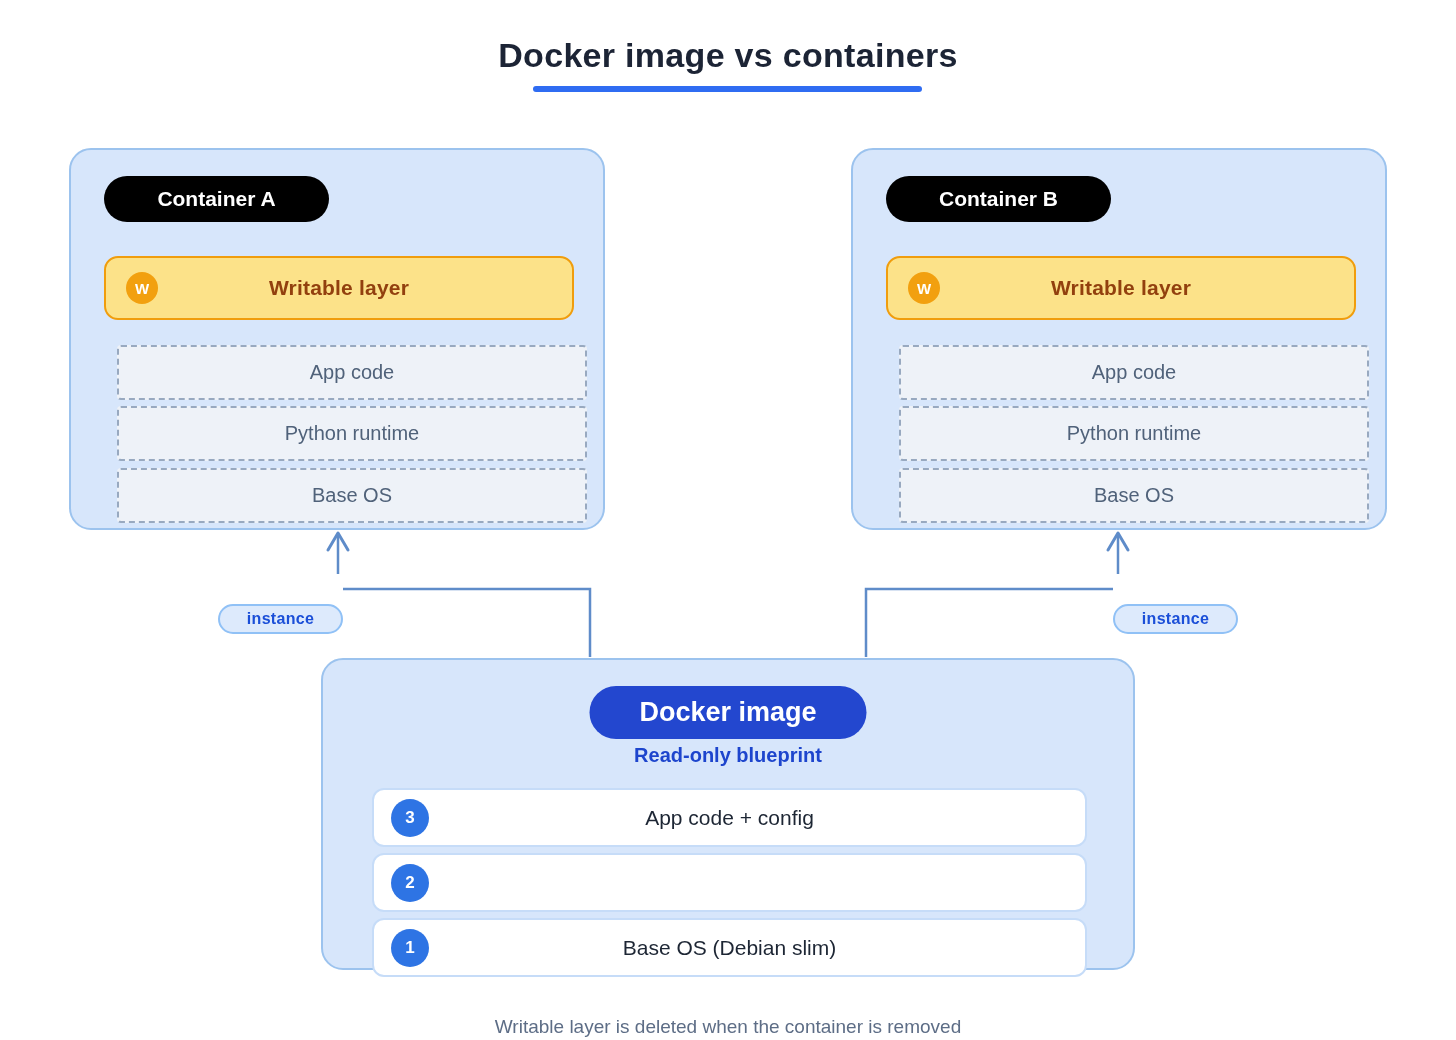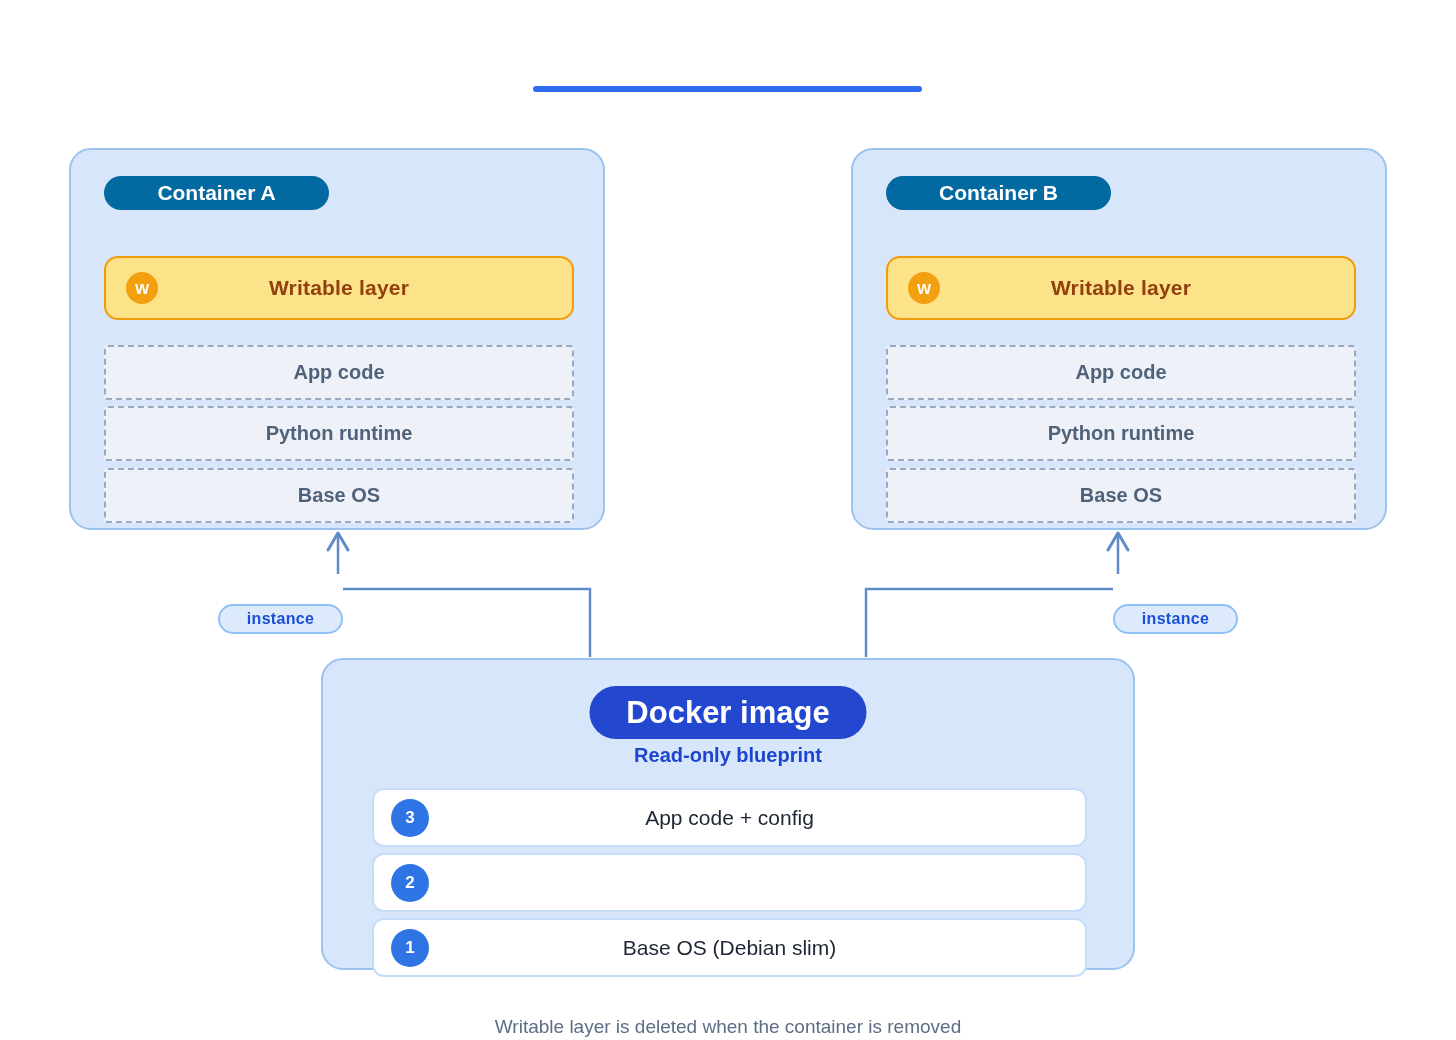--- a/index.html
+++ b/index.html
@@ -17,39 +17,39 @@
   .title-underline{
     left:533px;top:86px;width:389px;height:6px;border-radius:3px;background:#2f6cf2;
   }
 
   
   .panel{
     top:148px;width:536px;height:382px;border-radius:22px;
     background:#d7e6fb;border:2px solid #9cc3ee;
   }
   .cpill{
-    position:absolute;left:33px;top:26px;width:225px;height:34px;border-radius:23px;
-    background:#0369a1;color:#ffffff;font-size:21px;font-weight:700;
+    position:absolute;left:33px;top:26px;width:225px;height:46px;border-radius:23px;
+    background:#000000;color:#ffffff;font-size:21px;font-weight:700;
     display:flex;align-items:center;justify-content:center;
   }
   .writable{
     position:absolute;left:33px;top:106px;width:466px;height:60px;border-radius:14px;
     background:#fce289;border:2.5px solid #f09d0d;
     display:flex;align-items:center;justify-content:center;
   }
   .wbadge{
     position:absolute;left:20px;top:50%;transform:translateY(-50%);
     width:32px;height:32px;border-radius:50%;background:#f2a00f;color:#ffffff;
     font-size:15px;font-weight:700;display:flex;align-items:center;justify-content:center;
   }
   .wlabel{font-size:21px;font-weight:700;color:#92400e;letter-spacing:.2px;}
   .dashed{
-    position:absolute;left:33px;width:466px;height:51px;border-radius:4px;
+    position:absolute;left:46px;width:466px;height:51px;border-radius:4px;
     background:#eef2f8;border:2px dashed #98a9c0;color:#50627a;font-size:20px;
-    display:flex;align-items:center;justify-content:center;font-weight:bold;
+    display:flex;align-items:center;justify-content:center;
   }
   .d1{top:195px}.d2{top:256px}.d3{top:318px}
 
   
   .wires{left:0;top:0;width:1456px;height:1040px;pointer-events:none;}
 
   
   .ipill{
     top:572px;width:125px;height:30px;border-radius:16px;
     background:#ddeafc;border:2px solid #90c1f6;color:#1b4fd8;
@@ -59,21 +59,21 @@
   }
 
   
   .docker-box{
     left:321px;top:658px;width:814px;height:312px;border-radius:22px;
     background:#d7e6fb;border:2px solid #9cc3ee;
   }
   .dpill{
     position:absolute;left:50%;transform:translateX(-50%);top:26px;
     width:277px;height:53px;border-radius:27px;background:#2347cf;color:#ffffff;
-    font-size:31px;font-weight:700;display:flex;align-items:center;justify-content:center;
+    font-size:27px;font-weight:700;display:flex;align-items:center;justify-content:center;
   }
   .dsub{
     position:absolute;left:0;right:0;top:84px;text-align:center;
     font-size:20px;font-weight:700;color:#1d45cd;
   }
   .irow{
     position:absolute;left:49px;width:711px;height:55px;border-radius:12px;
     background:#ffffff;border:2px solid #c6dcf8;
     display:flex;align-items:center;justify-content:center;
   }
@@ -88,20 +88,21 @@
   
   .footer{
     left:0;right:0;top:1000px;text-align:center;font-size:19px;color:#5d6d86;
   }
 </style>
 </head>
 <body>
 
 <div class="canvas">
 
+  <h1 class="abs title" style="margin:0">Docker image vs containers</h1>
   <div class="abs title-underline"></div>
 
   <svg class="abs wires" viewBox="0 0 1456 1040">
     <g stroke="#5f8cc9" fill="none" stroke-width="2.5">
       <path d="M338 574 L338 536"></path>
       <path d="M343 589 L590 589 L590 657"></path>
       <path d="M1118 574 L1118 536"></path>
       <path d="M1113 589 L866 589 L866 657"></path>
     </g>
     <g stroke="#5f8cc9" fill="none" stroke-width="3" stroke-linecap="round" stroke-linejoin="round">

